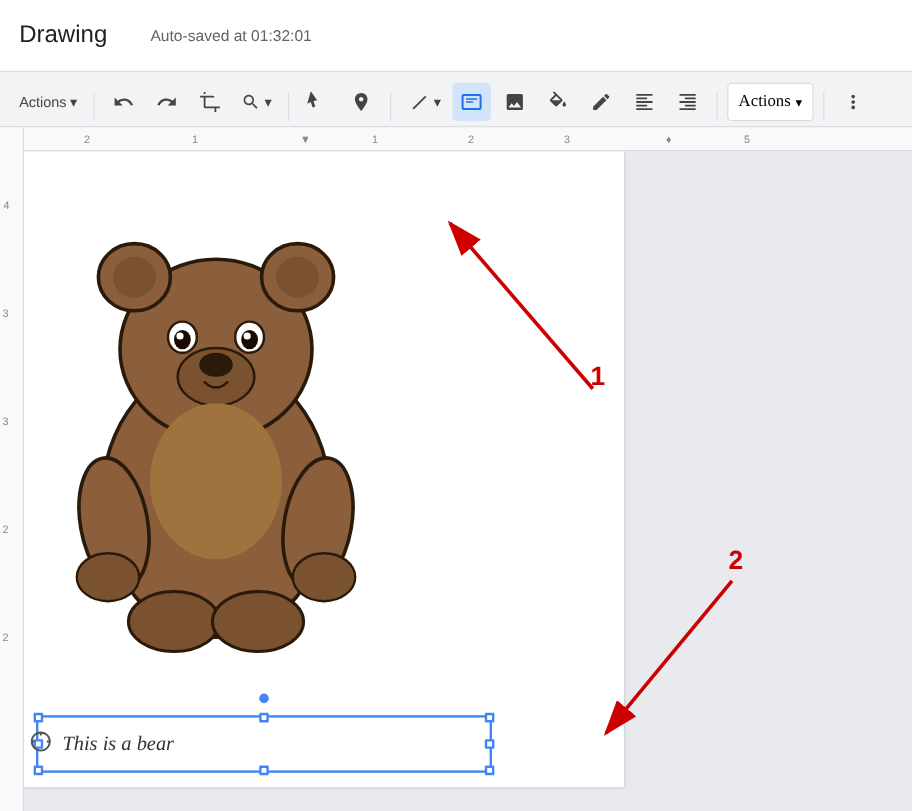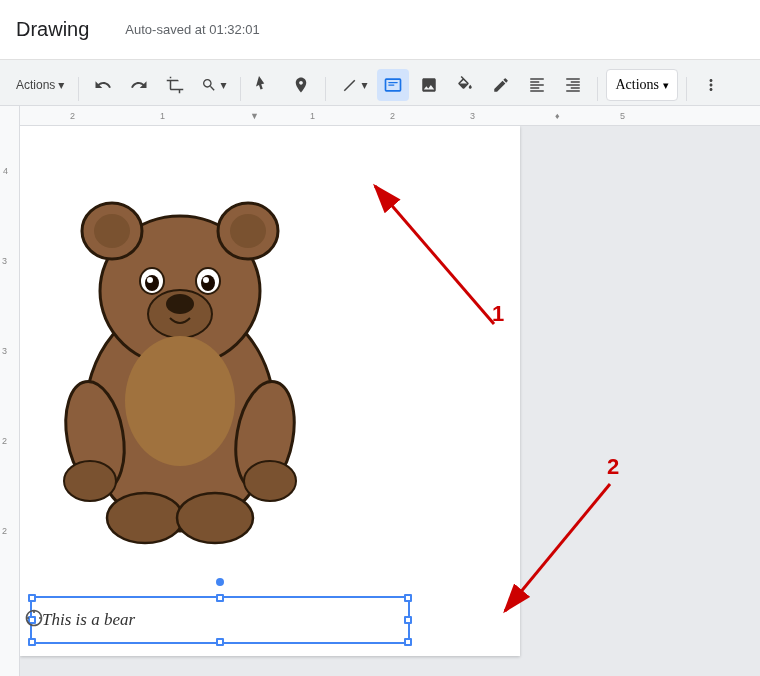--- a/index.html
+++ b/index.html
@@ -105,21 +105,21 @@
     }
 
     
     #text-box {
       position: absolute;
       top: 470px; left: 10px;
       width: 380px; height: 48px;
       border: 2px solid #4285f4;
       background: rgba(255,255,255,0.9);
       display: flex; align-items: center;
-      padding: 0 10px;
+      padding: 0 20px;
       font-family: 'Georgia', serif;
       font-size: 16px; color: #333;
     }
     
     .handle {
       position: absolute; width: 8px; height: 8px;
       background: #fff; border: 2px solid #4285f4;
       border-radius: 1px;
     }
     .h-tl { top: -4px; left: -4px; }

